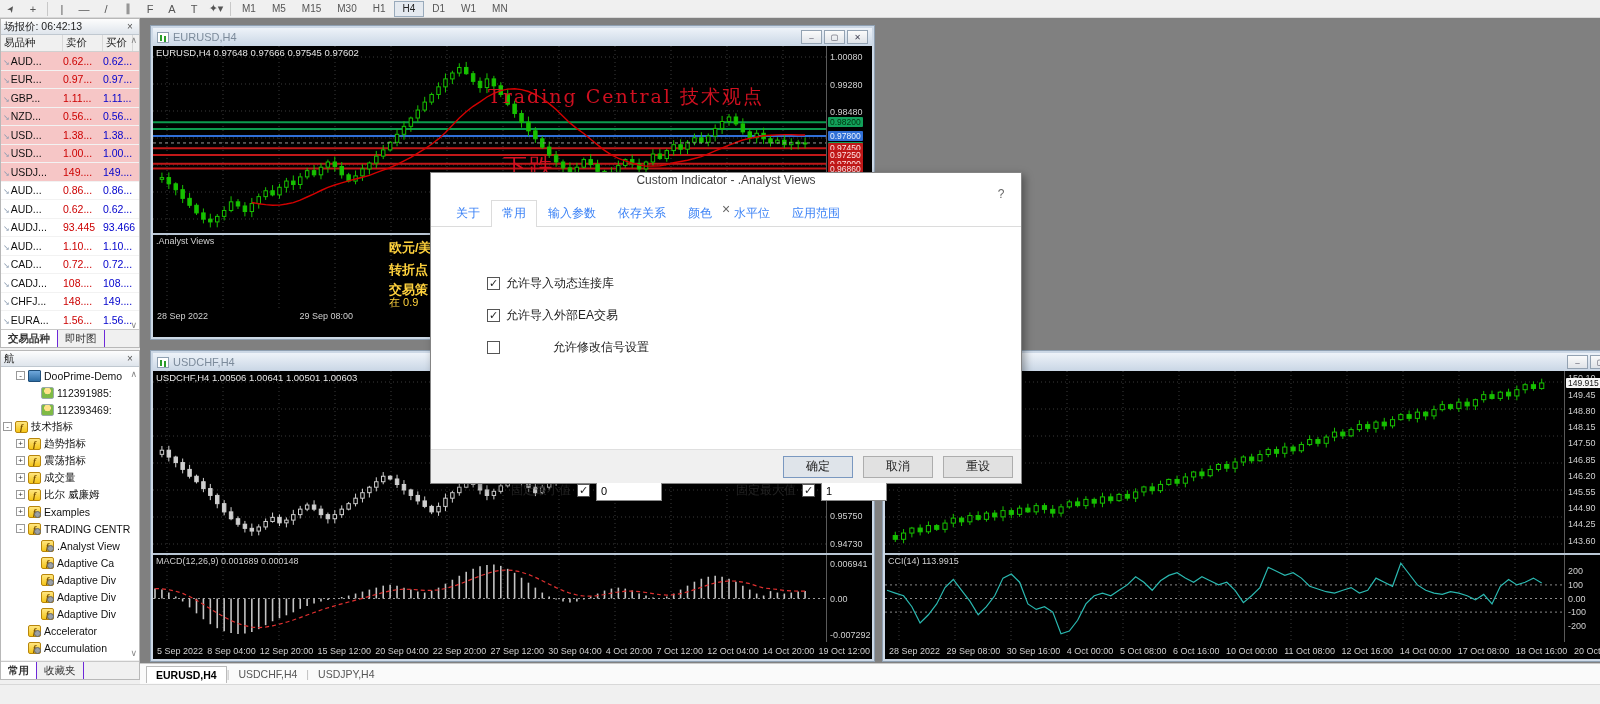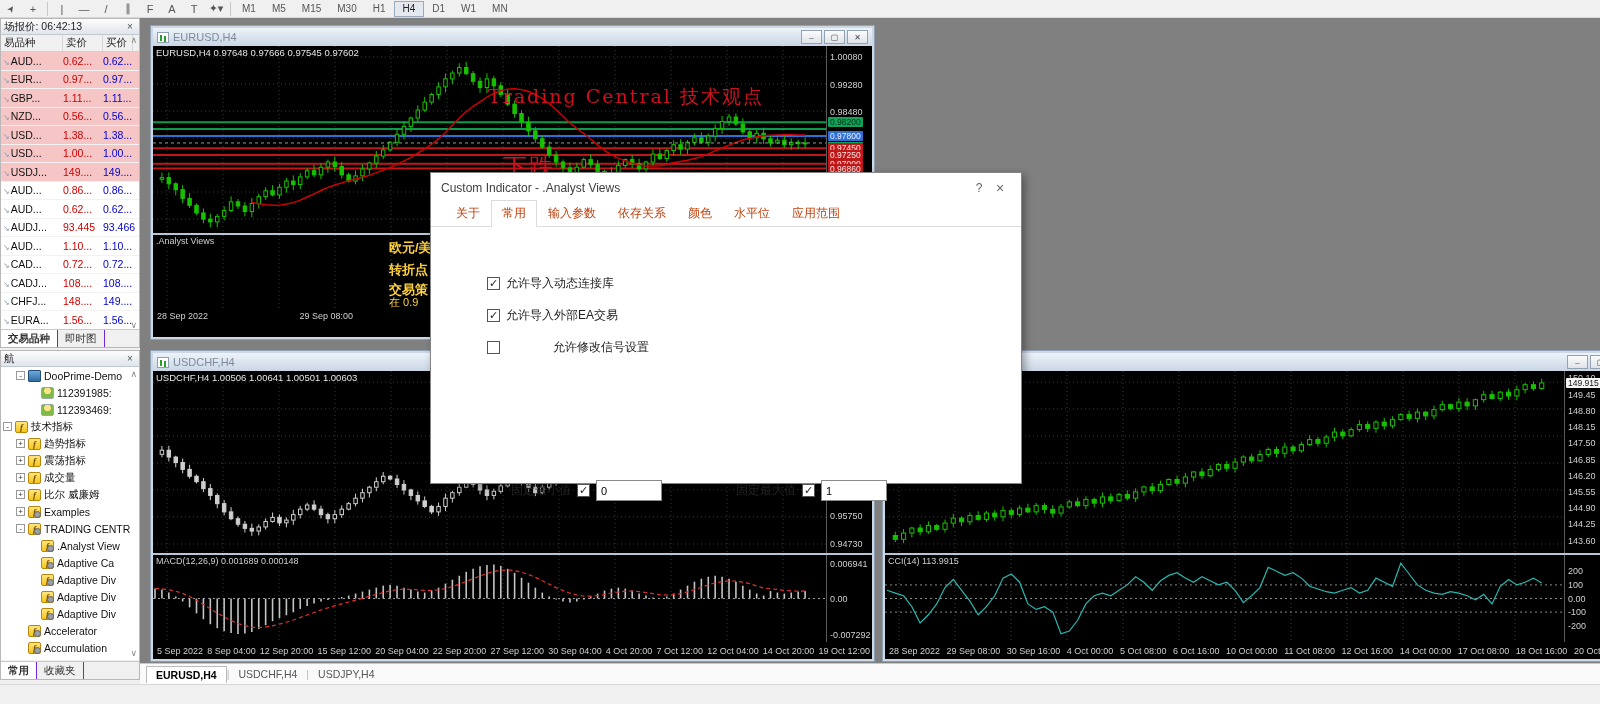--- a/index.html
+++ b/index.html
@@ -73,25 +73,25 @@
   .badge.red   { background:#c01818; color:#ffe5e5; }
   .badge.white { background:#f5f5f5; color:#111; }
   .axisrow { position:absolute; background:#000; color:#cfcfcf; font-size:9px; display:flex;
              justify-content:space-between; align-items:center; padding:0 4px; z-index:3; white-space:nowrap; }
   .annot { position:absolute; color:#cf1020; font-family:"DejaVu Serif", serif; letter-spacing:2px; z-index:4; }
   .ytext { position:absolute; color:#ffd23d; z-index:4; font-weight:bold; white-space:nowrap; }
 
   
   .dialog { position:absolute; left:430px; top:172px; width:592px; height:312px; background:#fff;
             border:1px solid #848484; box-shadow:3px 3px 8px rgba(0,0,0,.35); z-index:50; font-size:12px; }
-  .dtitle { height:30px; display:flex; align-items:center; padding:0 10px; color:#404040; font-size:12px; }
+  .dtitle { height:30px; display:flex; align-items:center; padding:0 10px; color:#404040; font-size:12px;flex-direction:column; }
   .dtitle .dhelp { margin-left:auto; color:#666; width:20px; text-align:center; }
   .dtitle .dclose { color:#666; width:22px; text-align:center; font-size:14px; }
   .dtabs { display:flex; padding:0 14px; border-bottom:1px solid #dcdcdc; height:24px; align-items:flex-end; }
-  .dtab { padding:4px 10px; color:#c2410c; border:1px solid transparent; border-bottom:none; }
+  .dtab { padding:4px 10px; color:#3b82f6; border:1px solid transparent; border-bottom:none; }
   .dtab.active { background:#fff; border-color:#dcdcdc; position:relative; top:1px; padding-bottom:5px; }
   .dbody { position:relative; height:222px; background:#fff; }
   .chk { display:inline-flex; width:13px; height:13px; border:1px solid #555; background:#fff;
          font-size:11px; line-height:11px; justify-content:center; color:#222; margin-right:6px; flex:none; }
   .chkrow { position:absolute; left:56px; display:flex; align-items:center; color:#222; }
   .fixrow { position:absolute; display:flex; align-items:center; color:#222; }
   .fixrow .chk { margin:0 6px; }
   .dinput { width:66px; height:21px; border:1px solid #8a8a8a; font-size:11px; padding:1px 4px; background:#fff; }
   .dfoot { position:absolute; left:0; bottom:0; width:100%; height:34px; background:#f0f0f0;
            border-top:1px solid #dfdfdf; display:flex; align-items:center; justify-content:flex-end;
@@ -1236,20 +1236,25 @@
         </div>
         <div class="chkrow" style="top: 80px;">
           <span class="chk">✓</span>
           <span>允许导入外部EA交易</span>
         </div>
         <div class="chkrow" style="top: 112px; gap: 47px;">
           <span class="chk"></span>
           <span>允许修改信号设置</span>
         </div>
       </div>
+  <div class="dfoot" id="dfoot">
+        <span class="dbtn primary">确定</span>
+        <span class="dbtn">取消</span>
+        <span class="dbtn">重设</span>
+      </div>
 </div>
 
 <div class="chart-tabs" id="charttabs">
       <span class="btab active">EURUSD,H4</span>
       <span class="btab-sep">|</span>
       <span class="btab">USDCHF,H4</span>
       <span class="btab-sep">|</span>
       <span class="btab">USDJPY,H4</span>
     </div>
 <div class="statusbar"></div>

